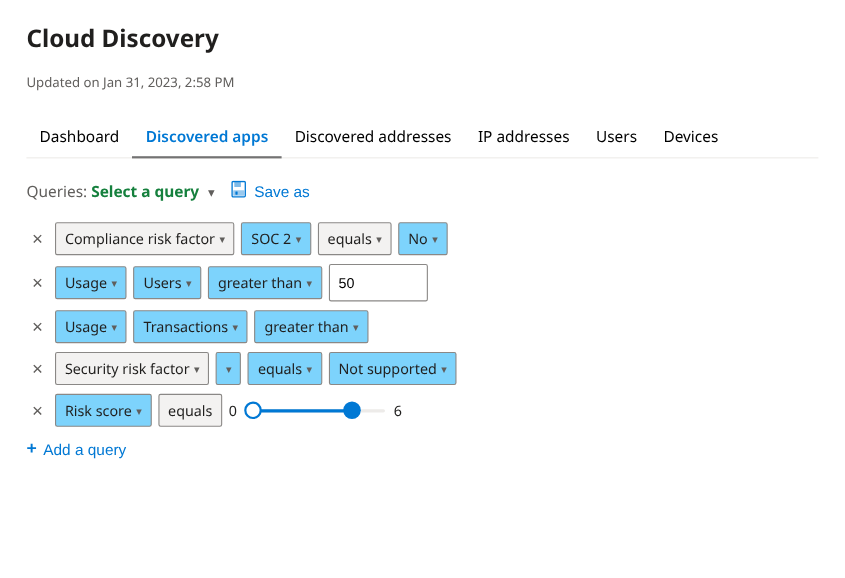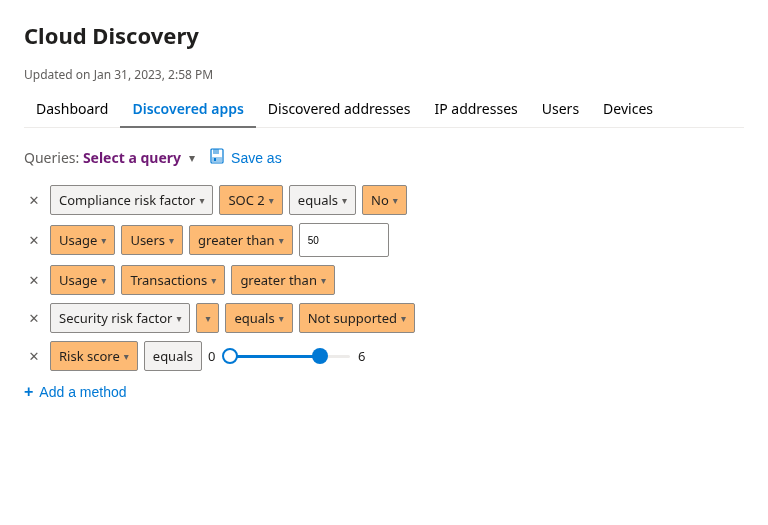--- a/index.html
+++ b/index.html
@@ -16,21 +16,21 @@
     }
     .page-title {
       font-size: 22px;
       font-weight: 700;
       color: #201f1e;
       margin-bottom: 16px;
     }
     .updated-text {
       font-size: 12px;
       color: #605e5c;
-      margin-bottom: 8px;
+      margin-bottom: 24px;
     }
     .tabs {
       display: flex;
       border-bottom: 1px solid #edebe9;
       margin-bottom: 16px;
     }
     .tab {
       padding: 8px 12px;
       cursor: pointer;
       font-size: 14px;
@@ -48,21 +48,21 @@
       display: flex;
       align-items: center;
       margin-bottom: 14px;
       gap: 8px;
     }
     .queries-label {
       font-size: 14px;
       color: #605e5c;
     }
     .queries-label strong {
-      color: #701a75;
+      color: #15803d;
     }
     .save-as-btn {
       display: flex;
       align-items: center;
       gap: 6px;
       cursor: pointer;
       font-size: 14px;
       color: #0078d4;
       background: none;
       border: none;
@@ -92,38 +92,38 @@
       height: 20px;
     }
     .dropdown {
       display: flex;
       align-items: center;
       gap: 4px;
       border: 1px solid #8a8886;
       border-radius: 2px;
       padding: 4px 8px;
       cursor: pointer;
-      background: #fdba74;
+      background: #7dd3fc;
       font-size: 13px;
       height: 30px;
       white-space: nowrap;
     }
     .dropdown .chevron {
       font-size: 10px;
       color: #605e5c;
     }
     .dropdown-filled {
       background: #f3f2f1;
       border-color: #8a8886;
     }
     .text-input {
       border: 1px solid #8a8886;
       border-radius: 2px;
       padding: 16px 8px;
-      font-size: 10px;
+      font-size: 13px;
       height: 30px;
       width: 90px;
       outline: none;
     }
     .add-filter-btn {
       display: flex;
       align-items: center;
       gap: 6px;
       cursor: pointer;
       color: #0078d4;
@@ -321,15 +321,15 @@
           <div class="range-thumb" style="left:75%;"></div>
         </div>
         <span class="slider-value">6</span>
       </div>
     </div>
 
   </div>
 
   <button class="add-filter-btn">
     <span style="font-size:16px;font-weight:700;">+</span>
-    <span>Add a method</span>
+    <span>Add a query</span>
   </button>
 </div>
 
 </body></html>

